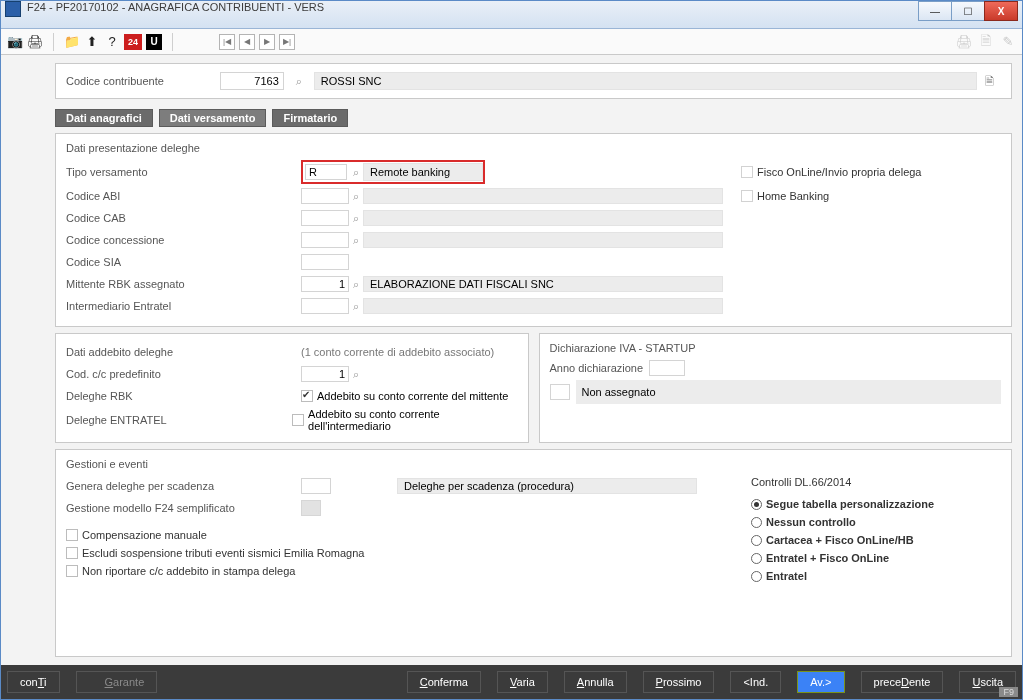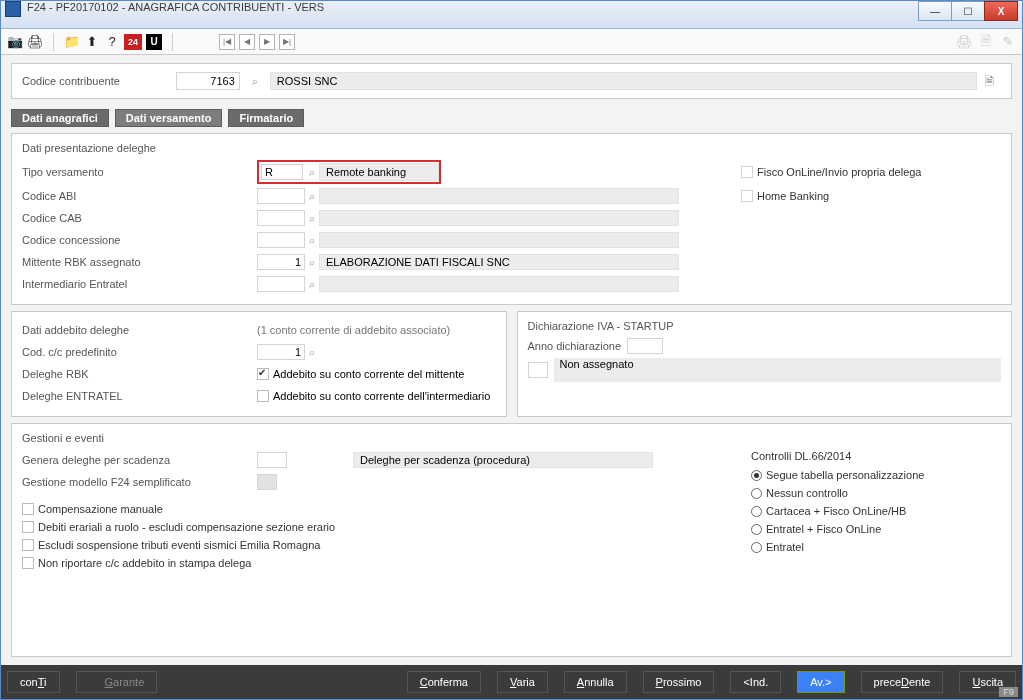--- a/index.html
+++ b/index.html
@@ -12,21 +12,21 @@
   .winbtn { width:34px; height:20px; background:linear-gradient(#f6f9fd,#dbe6f4); border:1px solid #7a9ec7; display:flex; align-items:center; justify-content:center; font-size:10px; color:#2a2a2a; margin-left:-1px; }
   .winbtn.close { background:linear-gradient(#ef6a5a,#c93a2a); color:#fff; border-color:#8b291d; font-weight:bold; }
   .toolbar { height:26px; background:#fafafa; border-bottom:1px solid #c9c9c9; display:flex; align-items:center; padding:0 6px; gap:6px; }
   .tb-group { display:flex; align-items:center; gap:4px; }
   .tb-sep { width:1px; height:18px; background:#cfcfcf; margin:0 4px; }
   .tb-icon { width:16px; height:16px; display:flex; align-items:center; justify-content:center; color:#222; font-size:13px; }
   .tb-icon.red { background:#cc1e1e; color:#fff; font-weight:bold; font-size:9px; width:18px; height:16px; }
   .tb-icon.black { background:#000; color:#fff; font-weight:bold; font-size:10px; width:16px; height:16px; }
   .navbtn { width:16px; height:16px; border:1px solid #b4b4b4; background:#fff; display:flex; align-items:center; justify-content:center; font-size:8px; color:#777; }
   .toolbar-right { margin-left:auto; display:flex; gap:6px; }
-  .content { flex:1; background:#f3f3f3; padding:8px 10px; display:flex; flex-direction:column; gap:6px; overflow:hidden; }
+  .content { flex:1; background:#f3f3f3; padding:8px 10px; display:flex; flex-direction:column; gap:6px; overflow:hidden;margin-left:44px; }
   .toprow { background:#fff; border:1px solid #c9c9c9; padding:8px 10px; display:flex; align-items:center; gap:8px; }
   .label { color:#555; }
   .input-num { width:64px; text-align:right; background:#fff; border:1px solid #d4d4d4; padding:1px 4px; height:18px; }
   .mag { width:14px; height:14px; color:#999; display:inline-flex; align-items:center; justify-content:center; font-size:11px; }
   .name-field { flex:1; background:#ececec; padding:2px 6px; height:18px; display:flex; align-items:flex-end; border:1px solid #e3e3e3; }
   .doc-end { width:16px; height:16px; color:#666; }
   .tabs { display:flex; gap:6px; margin-top:4px; }
   .tab { background:#6b6b6b; color:#fff; padding:2px 10px; border:1px solid #5b5b5b; font-size:11px;font-weight:bold; }
   .tab.active { background:#7d7d7d; }
   .panel { background:#fff; border:1px solid #c9c9c9; padding:8px 10px; }
@@ -56,26 +56,26 @@
   .fbtn.disabled { color:#8a8a8a;padding-left:28px; }
   .fbtn.green { background:#3b82f6; border-color:#7a931a; }
   .f9 { position:absolute; right:4px; bottom:2px; background:#8a8a8a; color:#ddd; font-size:9px; padding:0 4px; }
   .window { position:relative; }
   .note { color:#777; }
   u.accel { text-decoration:underline; }
   .midgap { width:6px; }
   .yearbox { width:36px; height:16px; border:1px solid #d4d4d4; background:#fff; display:inline-block; vertical-align:middle; }
   .assign-row { display:flex; align-items:center; gap:6px; margin-top:4px; }
   .assign-pre { width:20px; height:16px; border:1px solid #d4d4d4; background:#fff; }
-  .assign-field { background:#ececec; height:24px; flex:1; padding:0 6px; display:flex; align-items:flex-start; }
+  .assign-field { background:#ececec; height:24px; flex:1; padding:12px 6px; display:flex; align-items:center; }
   .spacer-row { height:6px; }
   .chk-row { display:flex; align-items:center; height:18px; color:#333; }
   .rightcol-dl { width:250px; margin-left:auto; }
   .rightcol-dl .title { color:#333; margin-bottom:4px; }
-  .rightcol-dl .opt { display:flex; align-items:center; height:18px; color:#333; }
+  .rightcol-dl .opt { display:flex; align-items:flex-end; height:18px; color:#333;font-weight:bold; }
   .flex1 { flex:1; }
   .greysq { width:20px; height:16px; background:#e2e2e2; border:1px solid #d6d6d6; }
 </style>
 </head>
 <body>
 
 <div class="window">
 
   <div class="titlebar">
     <div class="titlebar-icon"></div>
@@ -170,20 +170,24 @@
         <span class="label">Codice CAB</span>
         <input class="smallin" style="">
         <span class="mag">⌕</span>
         <div class="greyfield fixed"></div>
       </div>
       <div class="row">
         <span class="label">Codice concessione</span>
         <input class="smallin" style="">
         <span class="mag">⌕</span>
         <div class="greyfield fixed"></div>
+      </div>
+      <div class="row">
+        <span class="label">Codice SIA</span>
+        <input class="smallin" style="">
       </div>
       <div class="row">
         <span class="label">Mittente RBK assegnato</span>
         <input class="smallin" value="1" style="">
         <span class="mag">⌕</span>
         <div class="greyfield fixed">
             <span>ELABORAZIONE DATI FISCALI SNC</span>
           </div>
       </div>
       <div class="row">
@@ -248,24 +252,20 @@
             <span class="label">Gestione modello F24 semplificato</span>
             <span class="greysq"></span>
           </div>
           <div class="spacer-row"></div>
           <div class="chk-row">
               <span class="ck"></span>
               <span>Compensazione manuale</span>
             </div>
           <div class="chk-row">
               <span class="ck"></span>
-              <span>Debiti erariali a ruolo - escludi compensazione sezione erario</span>
-            </div>
-          <div class="chk-row">
-              <span class="ck"></span>
               <span>Escludi sospensione tributi eventi sismici Emilia Romagna</span>
             </div>
           <div class="chk-row">
               <span class="ck"></span>
               <span>Non riportare c/c addebito in stampa delega</span>
             </div>
         </div>
         <div class="rightcol-dl">
           <div class="title">Controlli DL.66/2014</div>
           <div class="opt">

